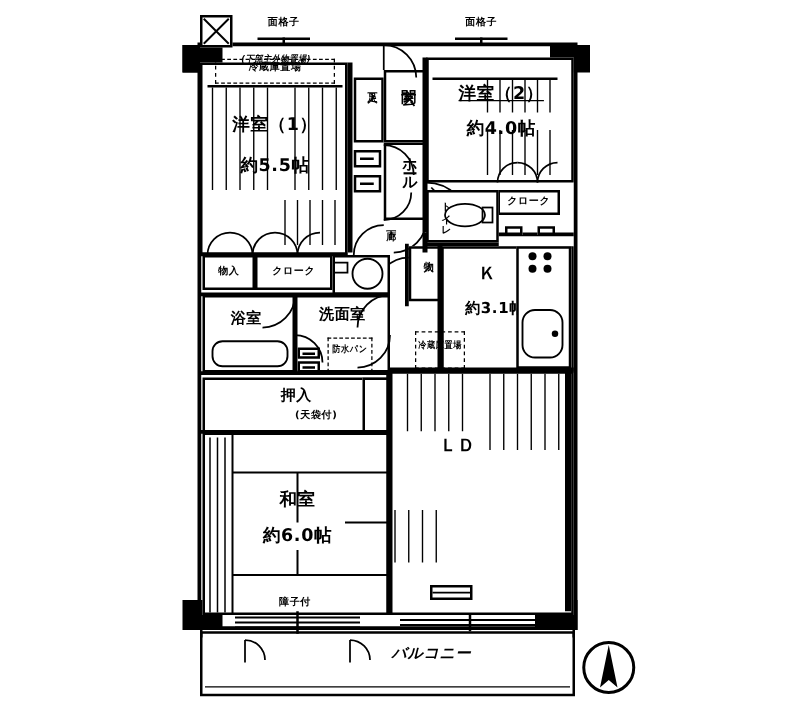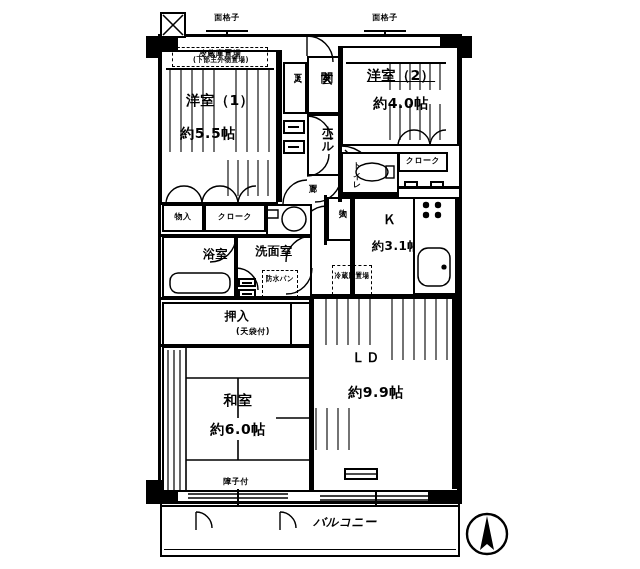--- a/index.html
+++ b/index.html
@@ -39,25 +39,25 @@
   <div class="blk" style="left:146px;top:36px;width:14px;height:22px;"></div>
 
   <div class="rm" style="left:160px;top:12px;width:26px;height:26px;"></div>
   <svg class="ov">
     <line x1="163" y1="15" x2="183" y2="35" stroke="#000" stroke-width="1.6"></line>
     <line x1="183" y1="15" x2="163" y2="35" stroke="#000" stroke-width="1.6"></line>
   </svg>
 
   <div class="rm" style="left:160px;top:50px;width:118px;height:154px;border-width:2px;"></div>
   <div class="lbl big" style="left:178px;top:93px;width:84px;">洋室（1）</div>
-  <div class="lbl big" style="left:164px;top:126px;width:88px;">約5.5帖</div>
+  <div class="lbl big" style="left:176px;top:126px;width:88px;">約5.5帖</div>
 
   <div class="dash" style="left:172px;top:47px;width:96px;height:20px;"></div>
   <div class="lbl xs" style="left:184px;top:50px;width:72px;">冷蔵庫置場</div>
-  <div class="lbl xxs" style="left:178px;top:57px;width:86px;">(下部主外物置場)</div>
+  <div class="lbl xxs" style="left:178px;top:44px;width:86px;font-style:italic;">(下部主外物置場)</div>
 
   <svg class="ov">
     <g stroke="#000" stroke-width="1.1">
       <line x1="170" y1="70" x2="170" y2="152"></line>
       <line x1="181" y1="70" x2="181" y2="152"></line>
       <line x1="192" y1="70" x2="192" y2="152"></line>
       <line x1="203" y1="70" x2="203" y2="152"></line>
       <line x1="214" y1="70" x2="214" y2="152"></line>
       <line x1="236" y1="70" x2="236" y2="152"></line>
       <line x1="247" y1="70" x2="247" y2="152"></line>
@@ -204,21 +204,21 @@
   <div class="rm" style="left:204px;top:204px;width:62px;height:28px;"></div>
   <div class="lbl xs" style="left:206px;top:213px;width:58px;">クローク</div>
 
   <div class="rm" style="left:266px;top:204px;width:46px;height:32px;"></div>
   <svg class="ov">
     <circle cx="294" cy="219" r="12" fill="none" stroke="#000" stroke-width="1.5"></circle>
     <path d="M268,210 l10,0 l0,8 l-10,0" fill="none" stroke="#000" stroke-width="1.4"></path>
   </svg>
 
   <div class="rm" style="left:162px;top:236px;width:74px;height:62px;border-width:2px;"></div>
-  <div class="lbl mid" style="left:166px;top:248px;width:62px;text-align:right;">浴室</div>
+  <div class="lbl mid" style="left:166px;top:248px;width:62px;">浴室</div>
   <svg class="ov">
     <rect x="170" y="273" width="60" height="20" rx="8" fill="none" stroke="#000" stroke-width="1.5"></rect>
   </svg>
 
   <div class="rm" style="left:236px;top:236px;width:76px;height:62px;border-width:2px;"></div>
   <div class="lbl mid" style="left:240px;top:245px;width:68px;">洗面室</div>
 
   <div class="dash" style="left:262px;top:270px;width:36px;height:28px;"></div>
   <div class="lbl xxs" style="left:263px;top:275px;width:34px;line-height:1.3;">防水パン</div>
 
@@ -259,21 +259,20 @@
     <g stroke="#000" stroke-width="1.2">
       <line x1="168" y1="350" x2="168" y2="490"></line>
       <line x1="174" y1="350" x2="174" y2="490"></line>
       <line x1="180" y1="350" x2="180" y2="490"></line>
     </g>
   </svg>
   <div class="lbl xs" style="left:208px;top:478px;width:56px;">障子付</div>
 
   <div class="rm" style="left:312px;top:297px;width:147px;height:195px;border-width:2px;"></div>
   <div class="lbl big" style="left:336px;top:350px;width:60px;">ＬＤ</div>
-  <div class="lbl big" style="left:326px;top:385px;width:100px;">約9.9帖</div>
 
   <svg class="ov">
     <g stroke="#000" stroke-width="1.1">
       <line x1="326" y1="299" x2="326" y2="345"></line>
       <line x1="337" y1="299" x2="337" y2="345"></line>
       <line x1="348" y1="299" x2="348" y2="345"></line>
       <line x1="359" y1="299" x2="359" y2="345"></line>
       <line x1="370" y1="299" x2="370" y2="345"></line>
       <line x1="392" y1="299" x2="392" y2="360"></line>
       <line x1="403" y1="299" x2="403" y2="360"></line>

